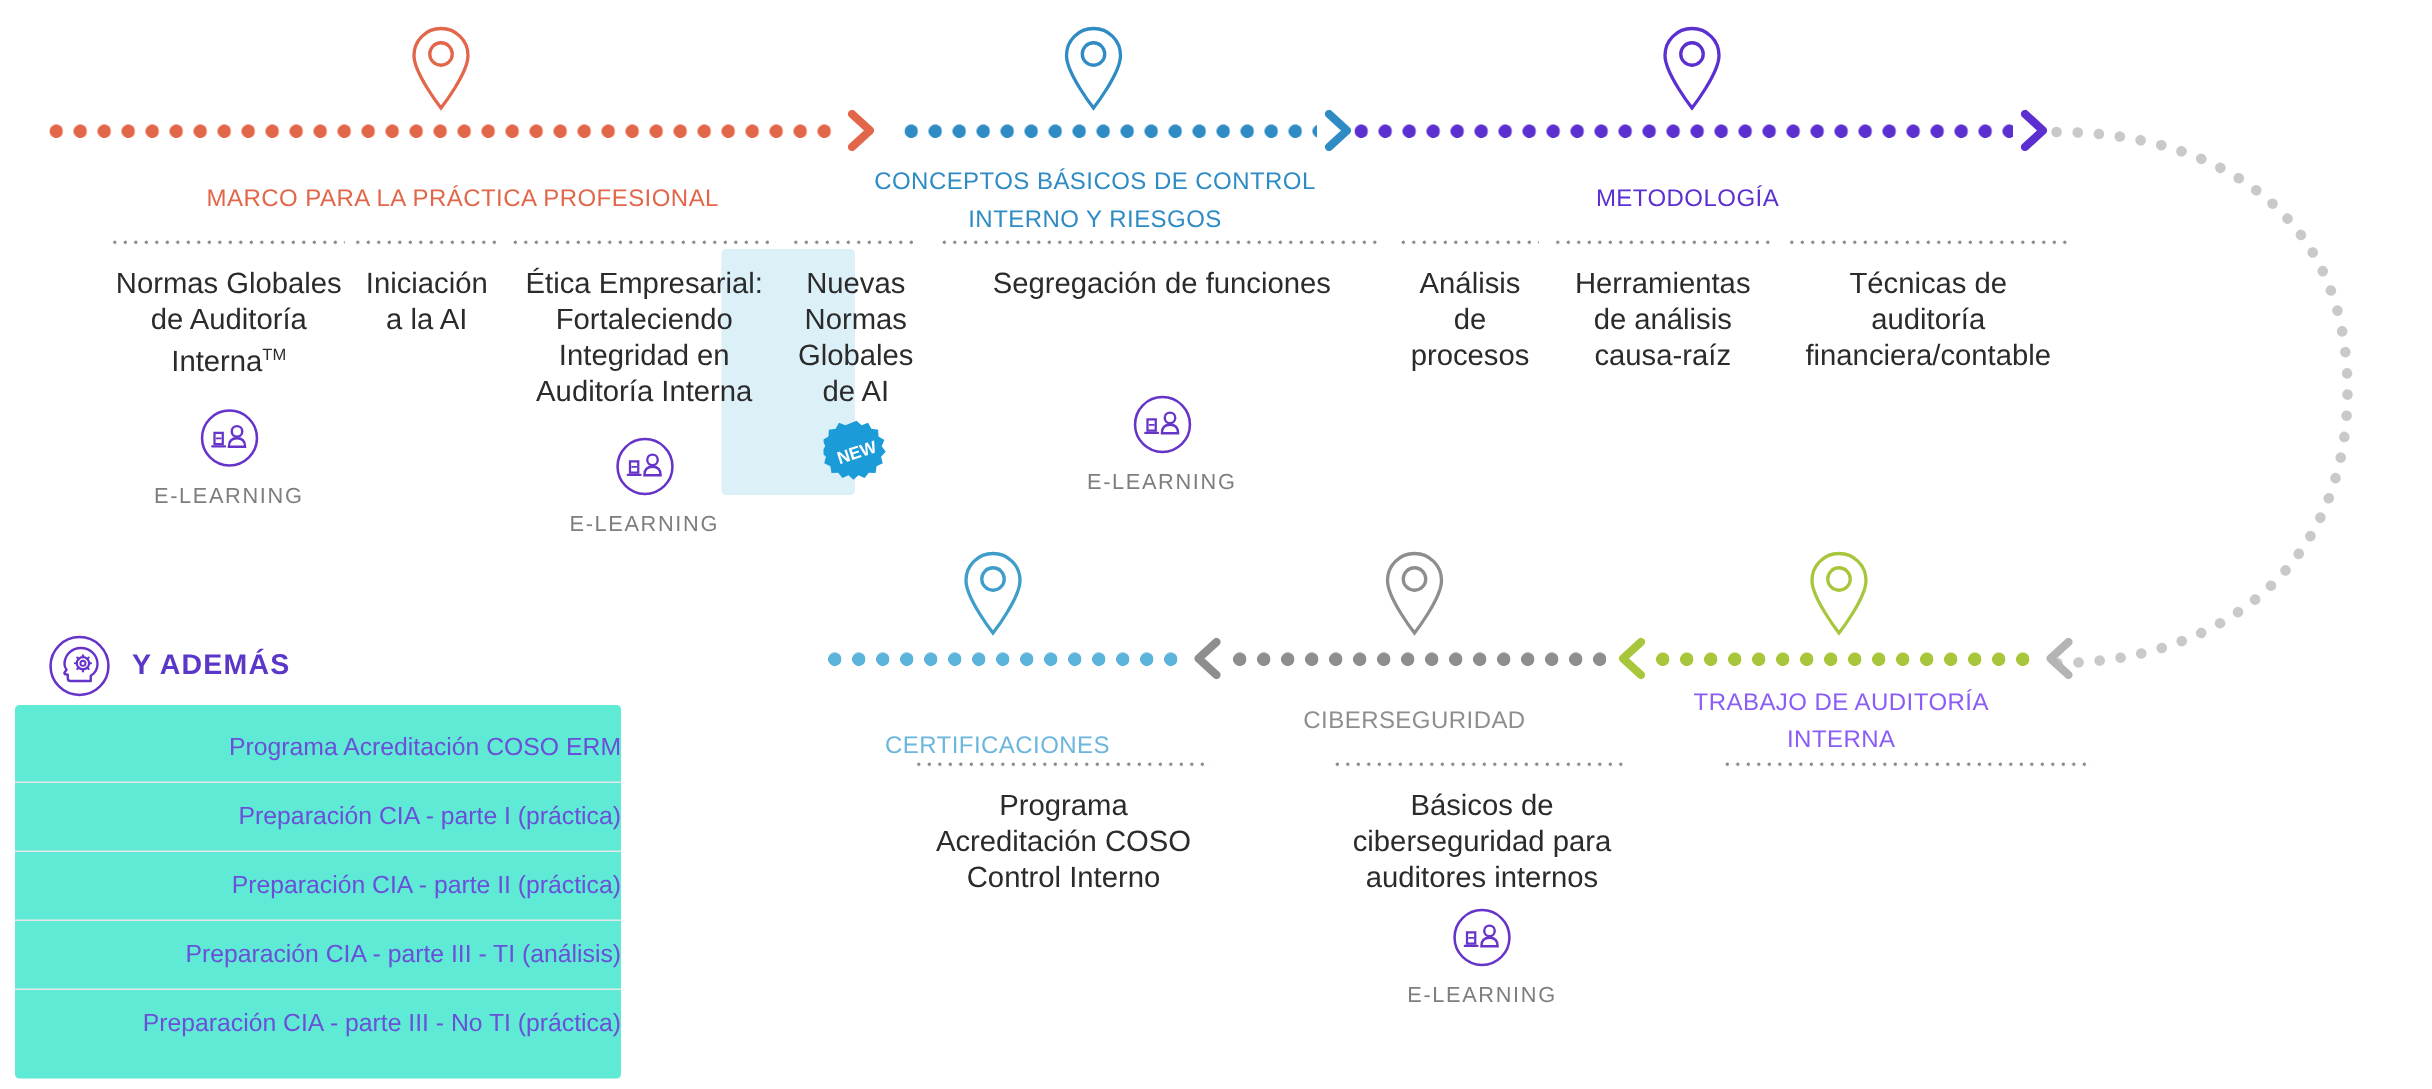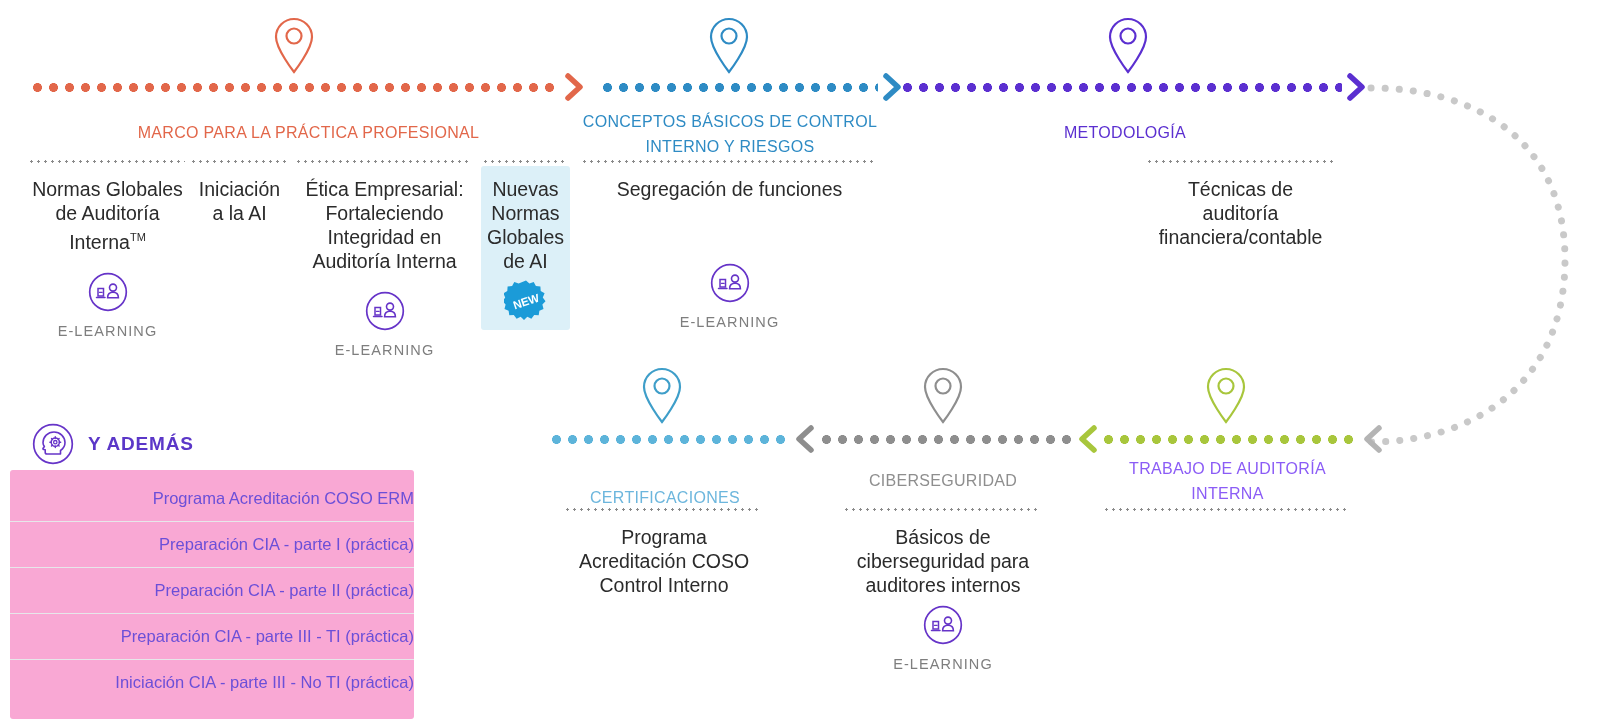--- a/index.html
+++ b/index.html
@@ -27,21 +27,21 @@
   .chev{width:22px;height:30px;flex:0 0 auto;margin-left:4px;}
   .chev svg{display:block;}
 
   
   .sect-title{
     font-size:16px;letter-spacing:0.3px;line-height:25px;
     text-align:center;font-weight:400;
   }
 
   
-  .col{position:absolute;text-align:center;}
+  .col{position:absolute;text-align:center;margin-left:45px;}
   .divider{
     height:3px;width:100%;
     background-repeat:repeat-x;
     background-size:7px 3px;
     background-position:left center;
     background-image:radial-gradient(circle at 1.5px 1.5px, #8a8a8a 1.1px, rgba(0,0,0,0) 1.3px);
   }
   .course{
     font-size:19.5px;line-height:24px;color:#2b2b2b;
     margin-top:14px;font-weight:400;
@@ -66,21 +66,21 @@
 
   
   .ya-head{display:flex;align-items:center;gap:14px;}
   .ya-icon{width:42px;height:42px;flex:0 0 auto;}
   .ya-icon svg{display:block;}
   .ya-title{
     font-size:19px;font-weight:bold;letter-spacing:0.8px;
     color:#5b37c8;
   }
   .ya-panel{
-    background:#f9a8d4;border-radius:3px;
+    background:#5eead4;border-radius:3px;
     padding:6px 0 14px 0;width:404px;
   }
   .ya-row{
     font-size:16.5px;color:#6b4fd8;
     padding:13px 0 13px 24px;
     border-bottom:1px solid #e7e7ea;
   }
   .ya-row:last-child{border-bottom:none;}
 
   .curve{position:absolute;pointer-events:none;}
@@ -191,37 +191,45 @@
           <path d="M8.5 25.6 L17 25.6" stroke="#6634c8" stroke-width="1.5" stroke-linecap="round"></path>
           <path d="M11.4 20.3 L14.2 20.3" stroke="#6634c8" stroke-width="1.2" stroke-linecap="round"></path>
           <circle cx="25" cy="15.6" r="3.5" fill="none" stroke="#6634c8" stroke-width="1.6"></circle>
           <path d="M19.6 25.8 C19.6 21.7 21.9 20.2 25 20.2 C28.1 20.2 30.4 21.7 30.4 25.8 Z" fill="none" stroke="#6634c8" stroke-width="1.6"></path>
         </svg>
       </div>
       <div class="elearn-label">E-LEARNING</div>
     </div>
   </div>
 
+  <div class="col" style="left:889px;top:160px;width:92px;">
+    <div class="divider"></div>
+    <div class="course">Análisis de procesos</div>
+  </div>
 
   <div class="abs pin" style="left:1106px;top:16px;">
     <svg viewBox="0 0 44 60">
       <path d="M22 3 C12 3 4 11 4 21 C4 33 22 56 22 56 C22 56 40 33 40 21 C40 11 32 3 22 3 Z" fill="none" stroke="#5b2fd0" stroke-width="2.2"></path>
       <circle cx="22" cy="20" r="7.5" fill="none" stroke="#5b2fd0" stroke-width="2.2"></circle>
     </svg>
   </div>
   <div class="abs rail" style="left:903px;top:82px;width:465px;">
     <div class="dots" style="background-image:radial-gradient(circle at 4.5px 4.5px, #5b2fd0 4.3px, rgba(0,0,0,0) 4.6px);"></div>
     <div class="chev">
       <svg width="22" height="30" viewBox="0 0 22 30">
           <path d="M4 4 L16 15 L4 26" fill="none" stroke="#5b2fd0" stroke-width="5.5" stroke-linecap="round" stroke-linejoin="round"></path>
         </svg>
     </div>
   </div>
   <div class="abs sect-title" style="left:1000px;top:120px;width:250px;color:#5b2fd0;">METODOLOGÍA</div>
 
+  <div class="col" style="left:992px;top:160px;width:143px;">
+    <div class="divider"></div>
+    <div class="course">Herramientas de análisis causa-raíz</div>
+  </div>
 
   <div class="col" style="left:1148px;top:160px;width:185px;">
     <div class="divider"></div>
     <div class="course">Técnicas de auditoría financiera/contable</div>
   </div>
 
   <div class="abs pin" style="left:640px;top:366px;">
     <svg viewBox="0 0 44 60">
       <path d="M22 3 C12 3 4 11 4 21 C4 33 22 56 22 56 C22 56 40 33 40 21 C40 11 32 3 22 3 Z" fill="none" stroke="#3e9ec9" stroke-width="2.2"></path>
       <circle cx="22" cy="20" r="7.5" fill="none" stroke="#3e9ec9" stroke-width="2.2"></circle>
@@ -318,17 +326,17 @@
         </g>
       </svg>
     </div>
     <div class="ya-title">Y ADEMÁS</div>
   </div>
 
   <div class="abs ya-panel" style="left:10px;top:470px;">
     <div class="ya-row">Programa Acreditación COSO ERM</div>
     <div class="ya-row">Preparación CIA - parte I (práctica)</div>
     <div class="ya-row">Preparación CIA - parte II (práctica)</div>
-    <div class="ya-row">Preparación CIA - parte III - TI (práctica)</div>
-    <div class="ya-row">Iniciación CIA - parte III - No TI (práctica)</div>
+    <div class="ya-row">Preparación CIA - parte III - TI (análisis)</div>
+    <div class="ya-row">Preparación CIA - parte III - No TI (práctica)</div>
   </div>
 
 </div>
 
 </body></html>

